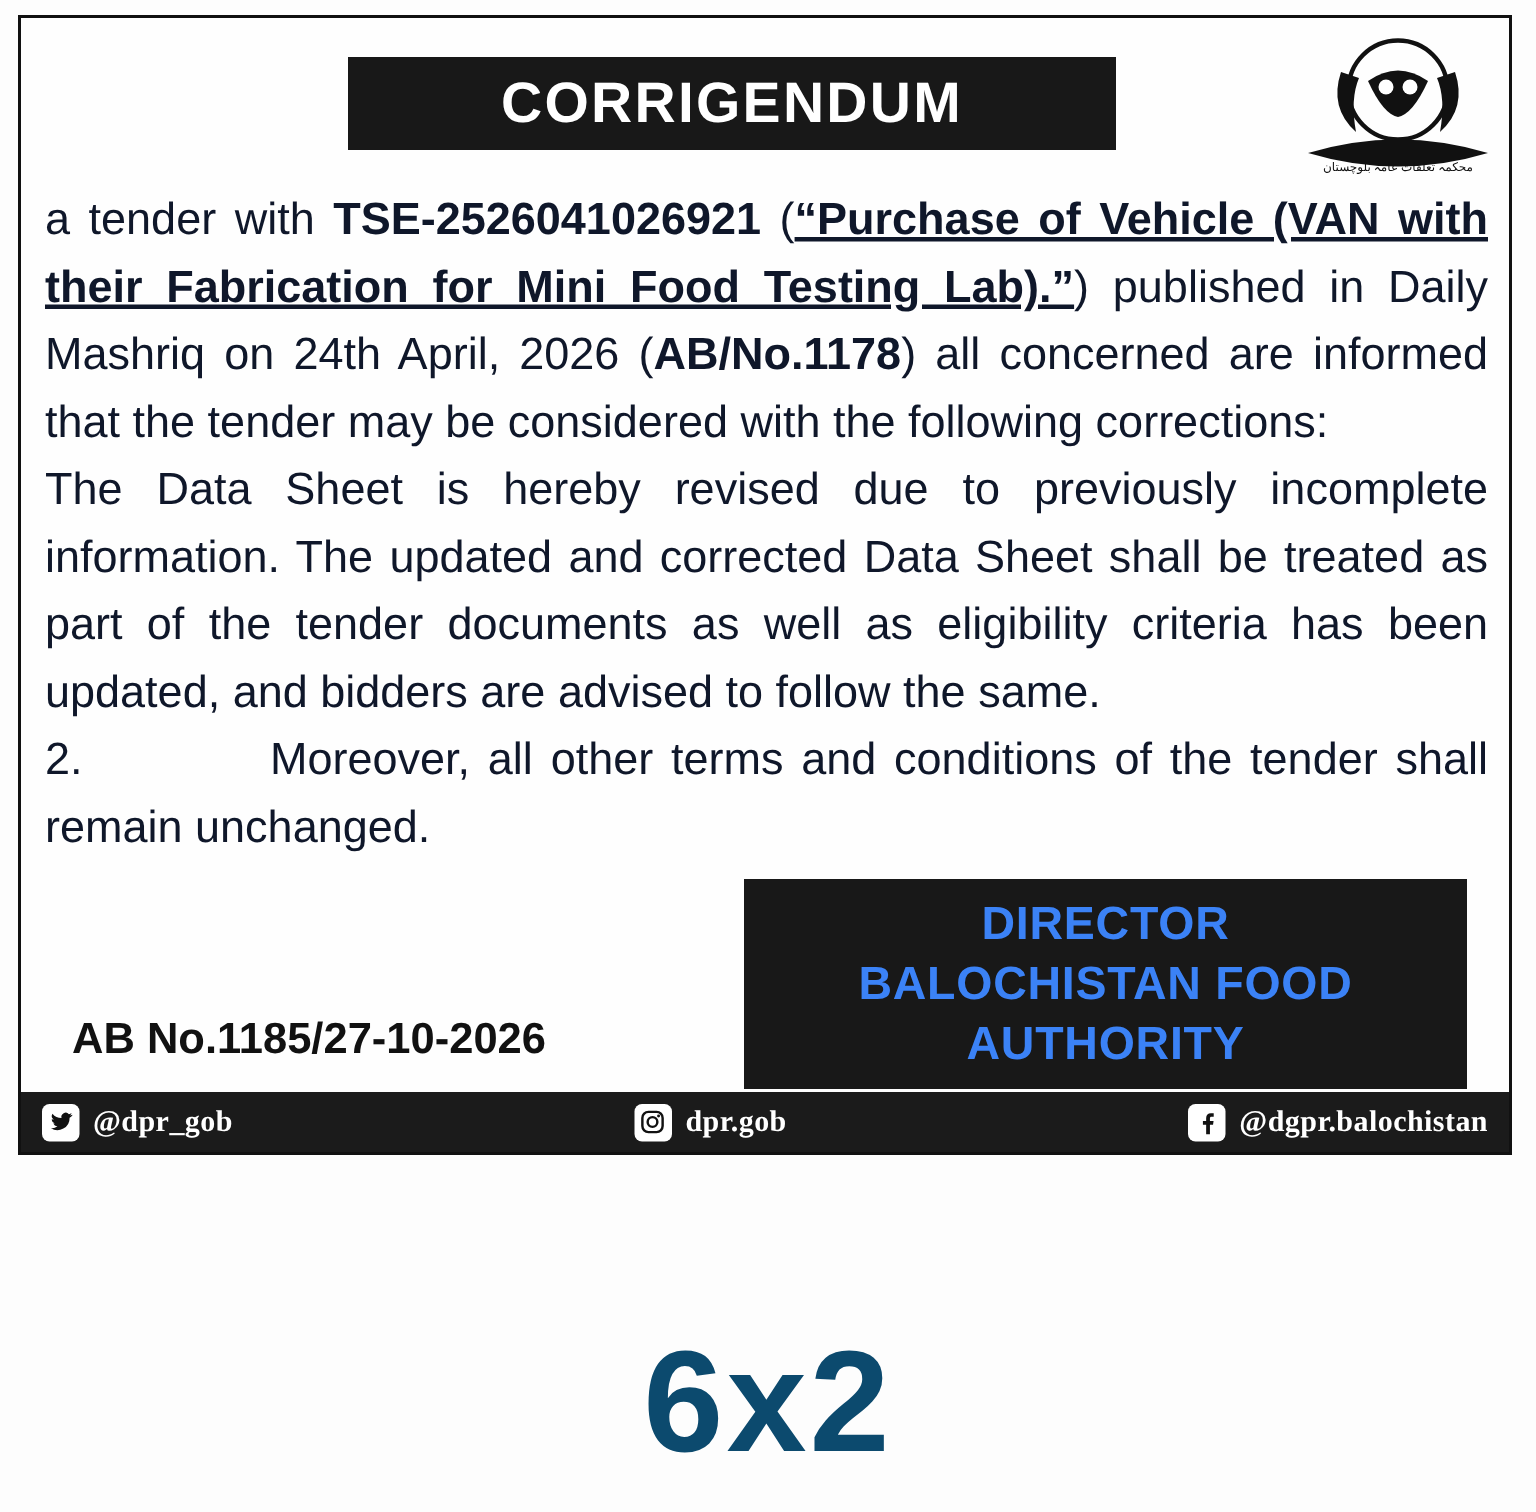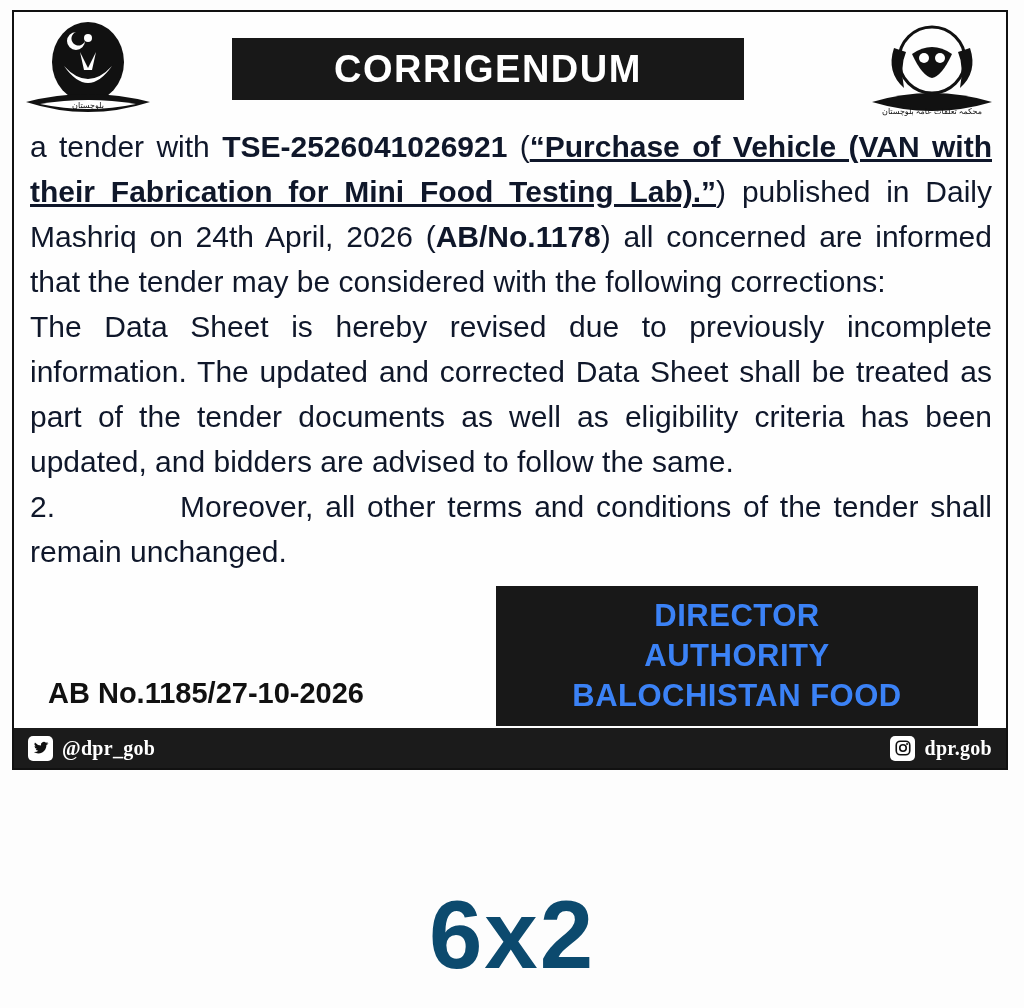--- a/index.html
+++ b/index.html
@@ -178,32 +178,20 @@
 </style>
 </head>
 <body>
 
 <div class="page">
 
   <div class="notice">
 
     <div class="header">
 
-      <div class="crest crest-left">
-        <svg viewBox="0 0 136 100" width="136" height="100" aria-hidden="true">
-          <ellipse cx="68" cy="44" rx="36" ry="40" fill="#111"></ellipse>
-          <path d="M44 48 q24 26 48 0 q-24 34 -48 0 z" fill="#fff"></path>
-          <path d="M60 34 l8 16 l8 -16 l-4 18 h-8 z" fill="#fff"></path>
-          <circle cx="68" cy="20" r="4" fill="#fff"></circle>
-          <path d="M56 14 a9 9 0 1 0 9 9 a7 7 0 1 1 -9 -9 z" fill="#fff"></path>
-          <path d="M6 84 q62 -16 124 0 q-62 20 -124 0 z" fill="#111"></path>
-          <path d="M20 86 q48 -8 96 0 q-48 10 -96 0 z" fill="#fff"></path>
-          <text x="68" y="90" font-size="8" text-anchor="middle" fill="#111" font-family="'Liberation Serif', serif">بلوچستان</text>
-        </svg>
-      </div>
 
       <div class="title-bar">
         <span class="title-text">CORRIGENDUM</span>
       </div>
 
       <div class="crest crest-right">
         <svg viewBox="0 0 136 100" width="136" height="100" aria-hidden="true">
           <circle cx="68" cy="42" r="33" fill="none" stroke="#111" stroke-width="3"></circle>
           <path d="M48 36 q20 -14 40 0 q-10 22 -20 24 q-10 -2 -20 -24 z" fill="#111"></path>
           <circle cx="60" cy="40" r="5" fill="#fff"></circle>
@@ -222,22 +210,22 @@
 
 
       <p class="para p2">The Data Sheet is hereby revised due to previously incomplete information. The updated and corrected Data Sheet shall be treated as part of the tender documents as well as eligibility criteria has been updated, and bidders are advised to follow the same.</p>
 
       <p class="para p3"><span class="num">2.</span><span>Moreover, all other terms and conditions of the tender shall remain unchanged.</span></p>
 
       <div class="sig-row">
         <div class="ab-no">AB No.1185/27-10-2026</div>
         <div class="sig-box">
           <div>DIRECTOR</div>
+          <div>BALOCHISTAN FOOD</div>
           <div>AUTHORITY</div>
-          <div>BALOCHISTAN FOOD</div>
         </div>
       </div>
     </div>
 
     <div class="footer">
 
 
       <div class="f-item">
         <span class="f-icon tw">
           <svg viewBox="0 0 20 20" width="18" height="18" aria-hidden="true">
@@ -251,19 +239,27 @@
         <span class="f-icon">
           <svg viewBox="0 0 20 20" width="18" height="18" aria-hidden="true">
             <rect x="2.5" y="2.5" width="15" height="15" rx="4.5" fill="none" stroke="#111" stroke-width="1.8"></rect>
             <circle cx="10" cy="10" r="3.6" fill="none" stroke="#111" stroke-width="1.8"></circle>
             <circle cx="14.5" cy="5.6" r="1.1" fill="#111"></circle>
           </svg>
         </span>
         <span>dpr.gob</span>
       </div>
 
+      <div class="f-item">
+        <span class="f-icon">
+          <svg viewBox="0 0 20 20" width="18" height="18" aria-hidden="true">
+            <path d="M11.8 19v-7h2.3l.4-2.8h-2.7V7.4c0-.8.2-1.3 1.4-1.3h1.4V3.6a19 19 0 0 0-2.1-.1c-2.1 0-3.5 1.3-3.5 3.6v2.1H6.6V12h2.4v7z" fill="#111"></path>
+          </svg>
+        </span>
+        <span>@dgpr.balochistan</span>
+      </div>
     </div>
 
   </div>
 
   <div class="size-marker">6x2</div>
 
 </div>
 
 </body></html>

